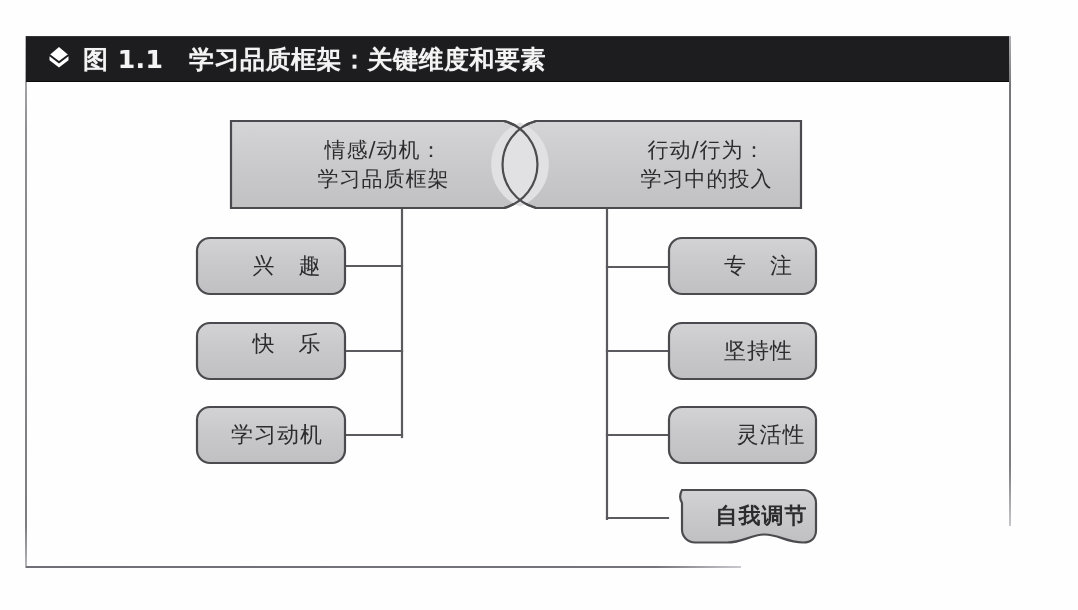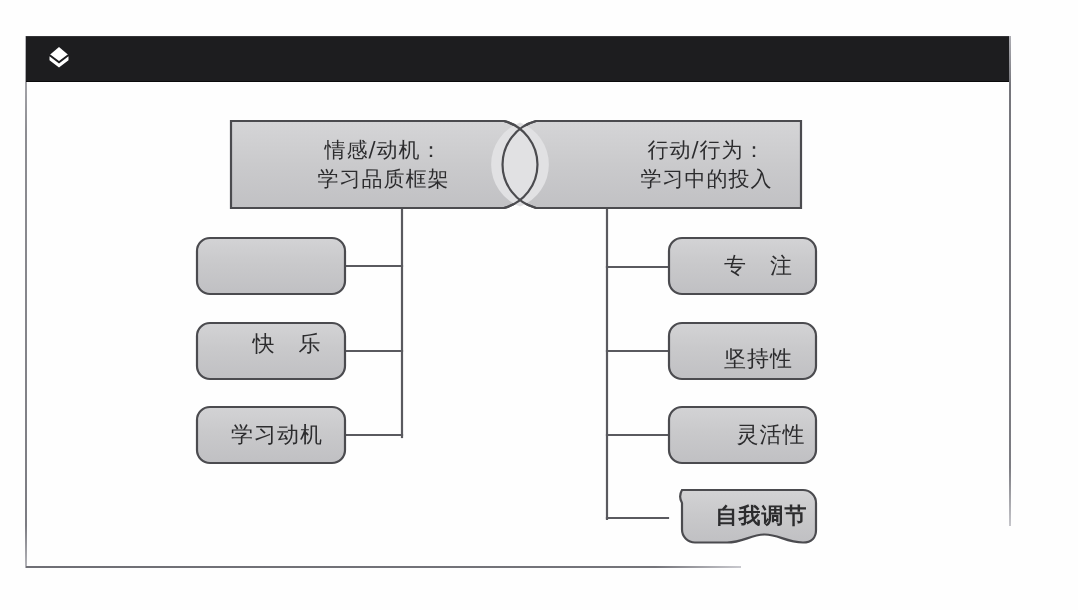--- a/index.html
+++ b/index.html
@@ -134,20 +134,21 @@
   <div class="frame-bottom"></div>
 
   <div class="title-bar">
     <span class="title-icon">
       <svg width="30" height="30" viewBox="0 0 30 30" aria-hidden="true">
         <polygon points="15,3 25,11.5 15,20 5,11.5" fill="#ffffff"></polygon>
         <polygon points="15,17 25,9.5 25,14.5 15,22 5,14.5 5,9.5" fill="#1d1d1f"></polygon>
         <polygon points="15,19.5 24.5,12.3 24.5,16.2 15,23.4 5.5,16.2 5.5,12.3" fill="#ffffff"></polygon>
       </svg>
     </span>
+    <span class="title-text">图 1.1　学习品质框架：关键维度和要素</span>
   </div>
 
   <div class="diagram">
 
     <svg width="983" height="484" viewBox="0 0 983 484">
       <defs>
         <linearGradient id="boxgrad" x1="0" y1="0" x2="0" y2="1">
           <stop offset="0%" stop-color="#d3d3d5"></stop>
           <stop offset="45%" stop-color="#c9c9cb"></stop>
           <stop offset="100%" stop-color="#c0c0c3"></stop>
@@ -207,31 +208,34 @@
     <div class="node top-node" style="left:205px; top:39px; width:273px; height:87px;">
       <span class="node-line">情感/动机：</span>
       <span class="node-line">学习品质框架</span>
     </div>
 
     <div class="node top-node" style="left:510px; top:39px; width:309px; height:87px;">
       <span class="node-line">行动/行为：</span>
       <span class="node-line">学习中的投入</span>
     </div>
 
+    <div class="node leaf-node" style="left:171px; top:156px; width:148px; height:56px;">
+      <span class="node-line">兴　趣</span>
+    </div>
     <div class="node leaf-node" style="left:171px; top:234px; width:148px; height:56px;">
       <span class="node-line">快　乐</span>
     </div>
     <div class="node leaf-node leaf-wide" style="left:161px; top:325px; width:148px; height:56px;">
       <span class="node-line">学习动机</span>
     </div>
 
     <div class="node leaf-node" style="left:643px; top:156px; width:147px; height:56px;text-align:center;">
       <span class="node-line">专　注</span>
     </div>
-    <div class="node leaf-node" style="left:643px; top:241px; width:147px; height:56px;margin-top:8px;">
+    <div class="node leaf-node" style="left:643px; top:241px; width:147px; height:56px;">
       <span class="node-line">坚持性</span>
     </div>
     <div class="node leaf-node" style="left:643px; top:325px; width:172px; height:56px;">
       <span class="node-line">灵活性</span>
     </div>
     <div class="node leaf-node leaf-wide" style="left:646px; top:408px; width:147px; height:52px;font-weight:bold;">
       <span class="node-line">自我调节</span>
     </div>
 
   </div>

